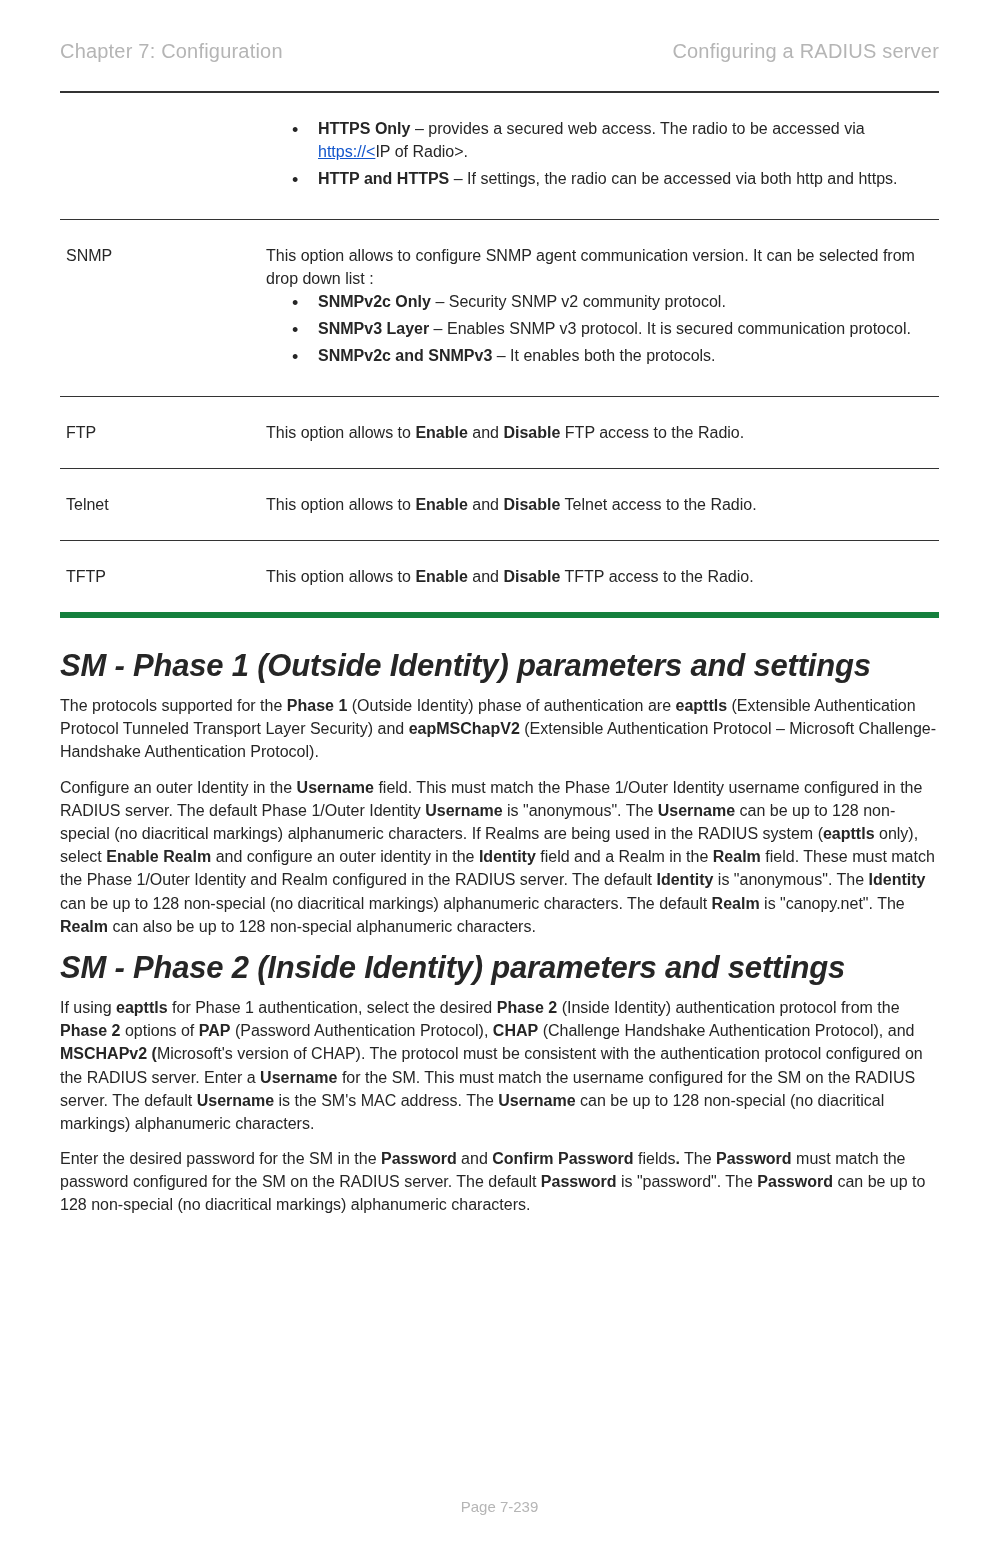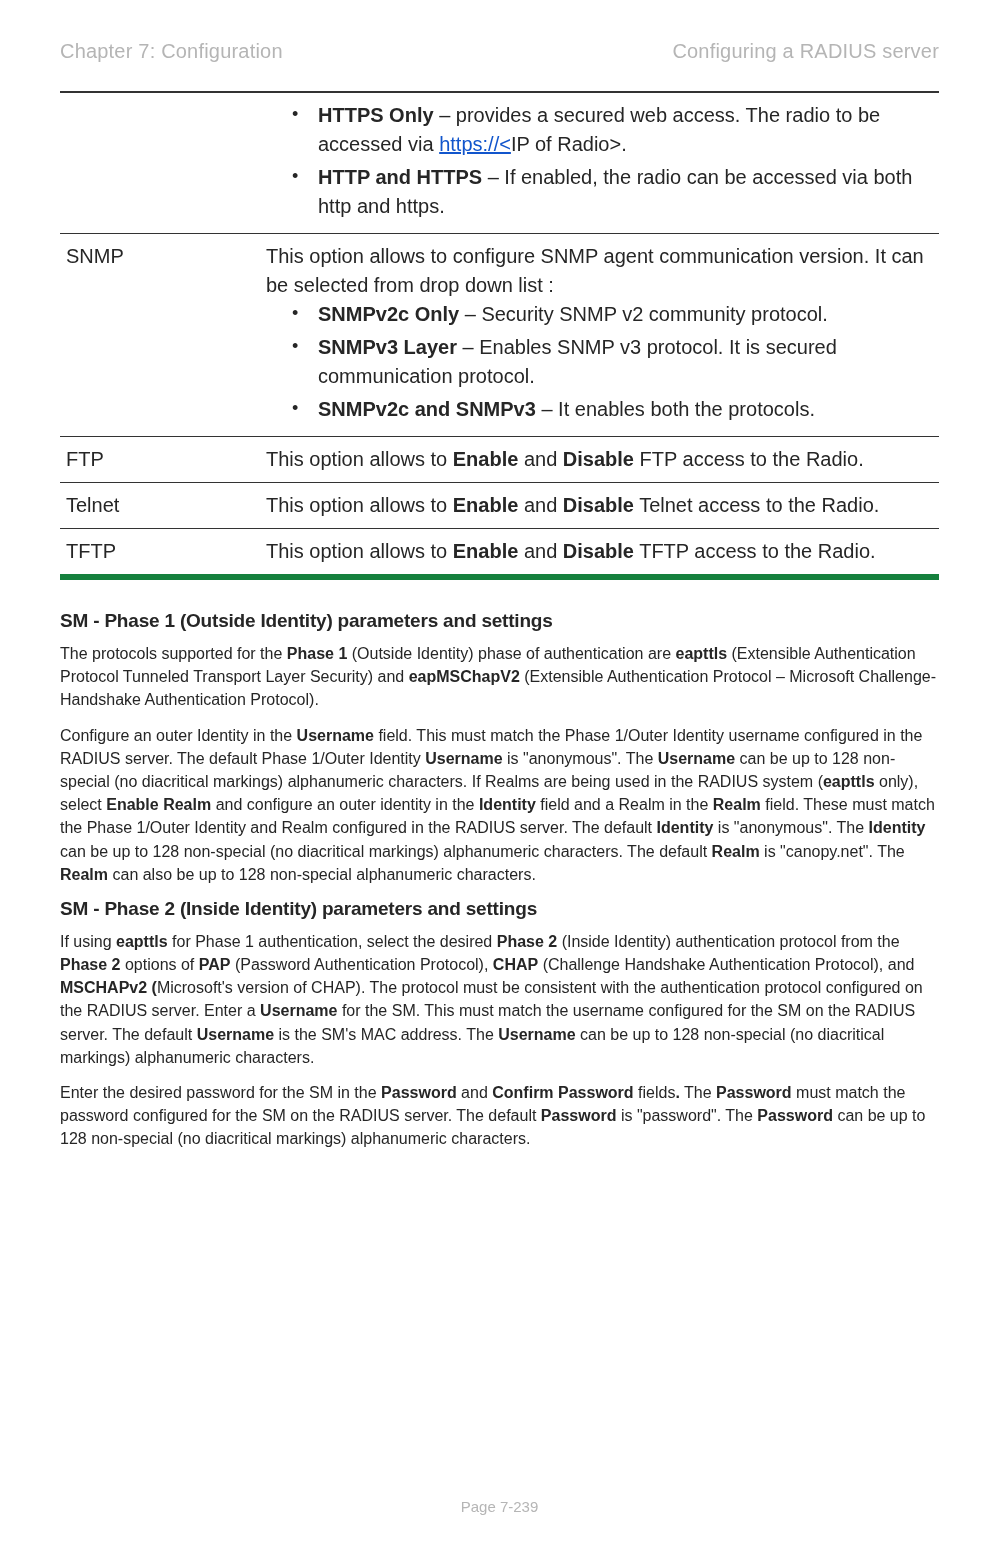--- a/index.html
+++ b/index.html
@@ -34,22 +34,22 @@
       border-bottom: 1px solid #333;
     }
     .content-table tr:first-child {
       border-top: 2px solid #333;
     }
     .content-table tr:last-child {
       border-bottom: 6px solid #15803d;
     }
     .content-table td {
       vertical-align: top;
-      padding: 8px 6px;
-      font-size: 20px;
+      padding: 24px 6px;
+      font-size: 16px;
       line-height: 1.45;
     }
     .content-table td.label {
       width: 200px;
     }
     ul.bullets {
       list-style: none;
       padding-left: 26px;
     }
     ul.bullets li {
@@ -64,25 +64,26 @@
       font-size: 18px;
     }
     .bold {
       font-weight: 700;
     }
     .link {
       color: #1155cc;
       text-decoration: underline;
     }
     h2.section {
-      font-size: 19px;
+      font-size: 31px;
       font-weight: 700;
       margin-top: 6px;
       margin-bottom: 10px;
       letter-spacing: -0.2px;
+      font-style: italic;
     }
     p.body {
       font-size: 16px;
       line-height: 1.45;
       margin-bottom: 12px;
     }
     .footer {
       position: absolute;
       bottom: 40px;
       left: 0;
@@ -100,21 +101,21 @@
   <span>Configuring a RADIUS server</span>
 </div>
 
 <table class="content-table">
   <tbody>
       <tr>
     <td class="label"></td>
     <td>
       <ul class="bullets">
         <li><span class="bold">HTTPS Only</span><span> – provides a secured web access. The radio to be accessed via </span><span class="link">https://&lt;</span><span>IP of Radio&gt;.</span></li>
-        <li><span class="bold">HTTP and HTTPS</span><span> – If enabled, the radio can be accessed via both http and https.</span></li>
+        <li><span class="bold">HTTP and HTTPS</span><span> – If settings, the radio can be accessed via both http and https.</span></li>
       </ul>
     </td>
   </tr>
   <tr>
     <td class="label">SNMP</td>
     <td>
       <div>This option allows to configure SNMP agent communication version. It can be selected from drop down list :</div>
       <ul class="bullets">
         <li><span class="bold">SNMPv2c Only</span><span> – Security SNMP v2 community protocol.</span></li>
         <li><span class="bold">SNMPv3 Layer</span><span> – Enables SNMP v3 protocol. It is secured communication protocol.</span></li>

